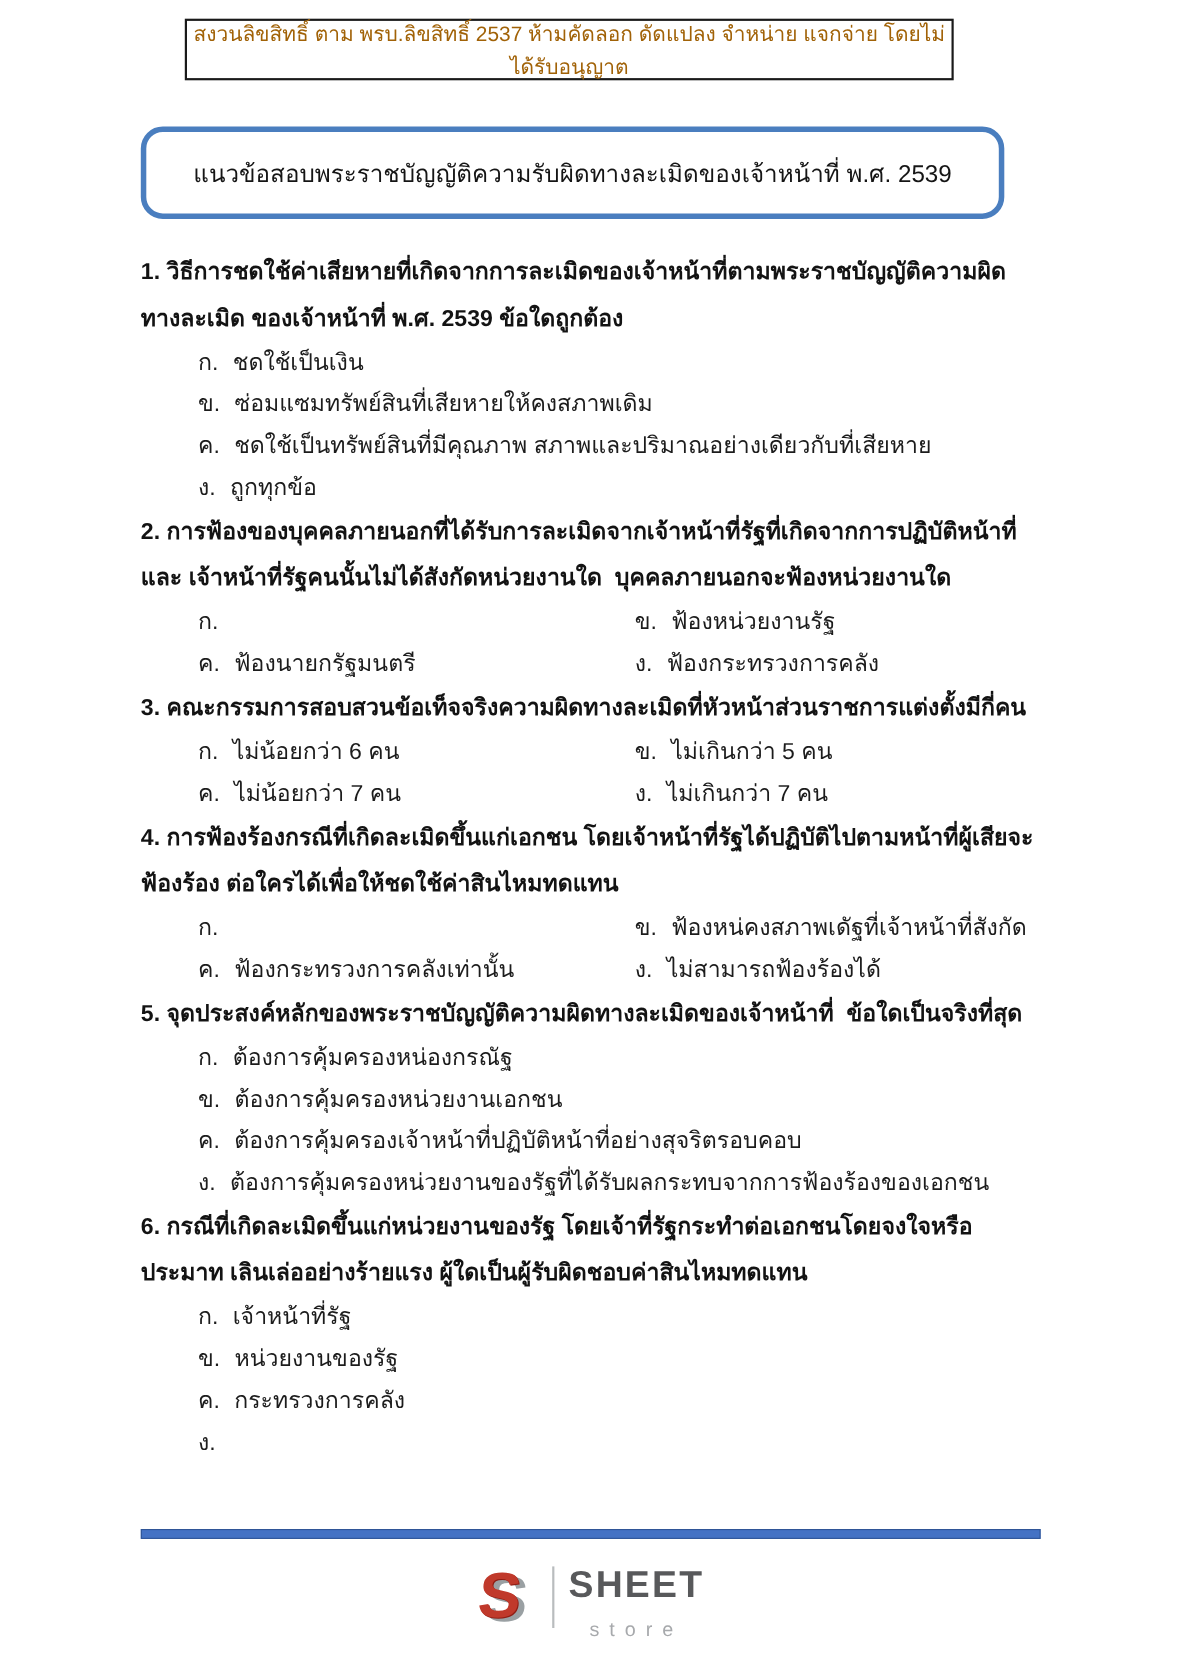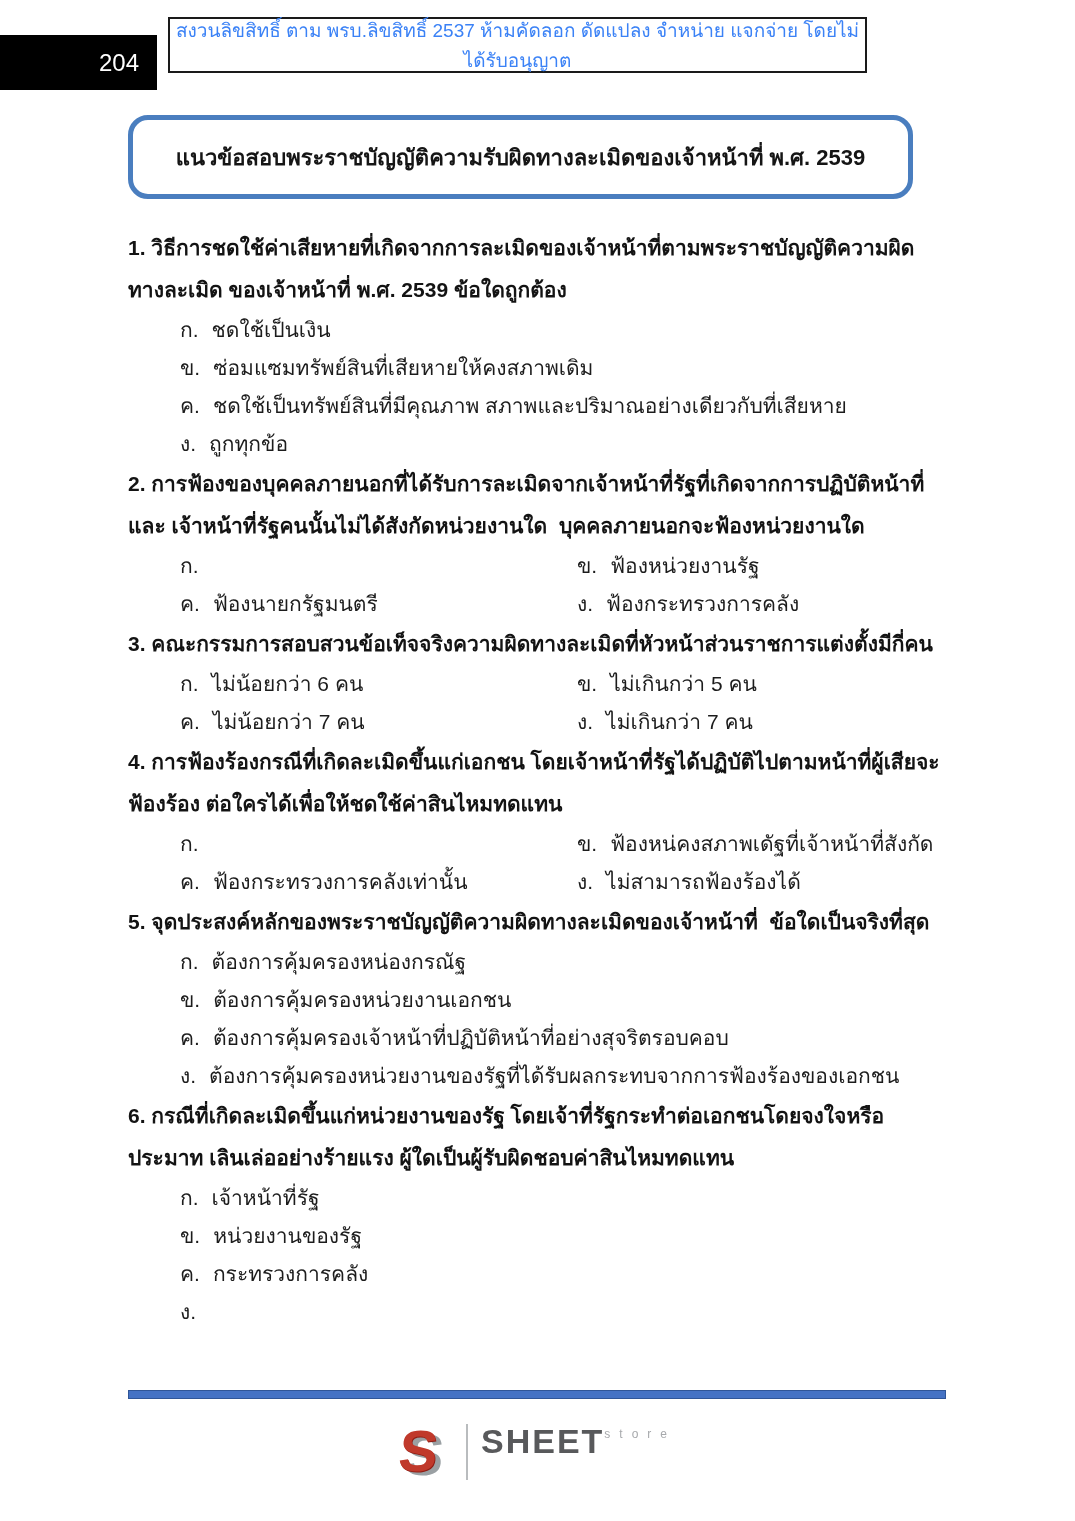--- a/index.html
+++ b/index.html
@@ -29,37 +29,37 @@
   .copyright-box {
     position: absolute;
     left: 168px; top: 17px;
     width: 699px; height: 56px;
     border: 2px solid #1a1a1a;
     background: #ffffff;
     display: flex;
     align-items: center;
     justify-content: center;
     font-size: 19px;
-    color: #3b82f6;
+    color: #a16207;
     text-align: center;
   }
   
   .title-box {
     position: absolute;
     left: 128px; top: 115px;
     width: 785px; height: 84px;
     border: 5px solid #4a7ebf;
     border-radius: 20px;
     background: #ffffff;
     display: flex;
     align-items: center;
     justify-content: center;
     text-align: center;
     font-size: 22px;
-    font-weight: 700;
+    font-weight: 400;
     color: #151515;
   }
   
   .content {
     position: absolute;
     left: 128px; top: 227px;
     width: 818px;
     font-size: 21px;
   }
   .question { margin: 0; }
@@ -115,43 +115,40 @@
     position: absolute; left: 0; top: 0;
     color: #c0392b;
     text-shadow: 1px 1px 0 #8f1d14;
     transform: skewX(-6deg);
   }
   .logo-divider {
     width: 2px; height: 56px;
     background: #b9bcbe;
     margin-top: 4px;
   }
-  .logo-text { display: flex; flex-direction: row; margin-top: 4px; }
+  .logo-text { display: flex; flex-direction: column; margin-top: 4px; text-align: center; }
   .logo-text .brand {
     font-size: 34px;
     font-weight: 700;
     letter-spacing: 2px;
     color: #58595b;
     line-height: 34px;
   }
   .logo-text .sub {
-    font-size: 12px;
+    font-size: 18px;
     letter-spacing: 9px;
     color: #a7a9ac;
-    margin-top: 3px;
+    margin-top: 13px;
   }
 </style>
 </head>
 <body>
 
 <div class="page">
 
-  <div class="pagenum-strip">
-    <span>204</span>
-  </div>
 
   <div class="copyright-box">
     <span>สงวนลิขสิทธิ์ ตาม พรบ.ลิขสิทธิ์ 2537 ห้ามคัดลอก ดัดแปลง จำหน่าย แจกจ่าย โดยไม่ได้รับอนุญาต</span>
   </div>
 
   <div class="title-box">
     <span>แนวข้อสอบพระราชบัญญัติความรับผิดทางละเมิดของเจ้าหน้าที่ พ.ศ. 2539</span>
   </div>
 
   <div class="content">

